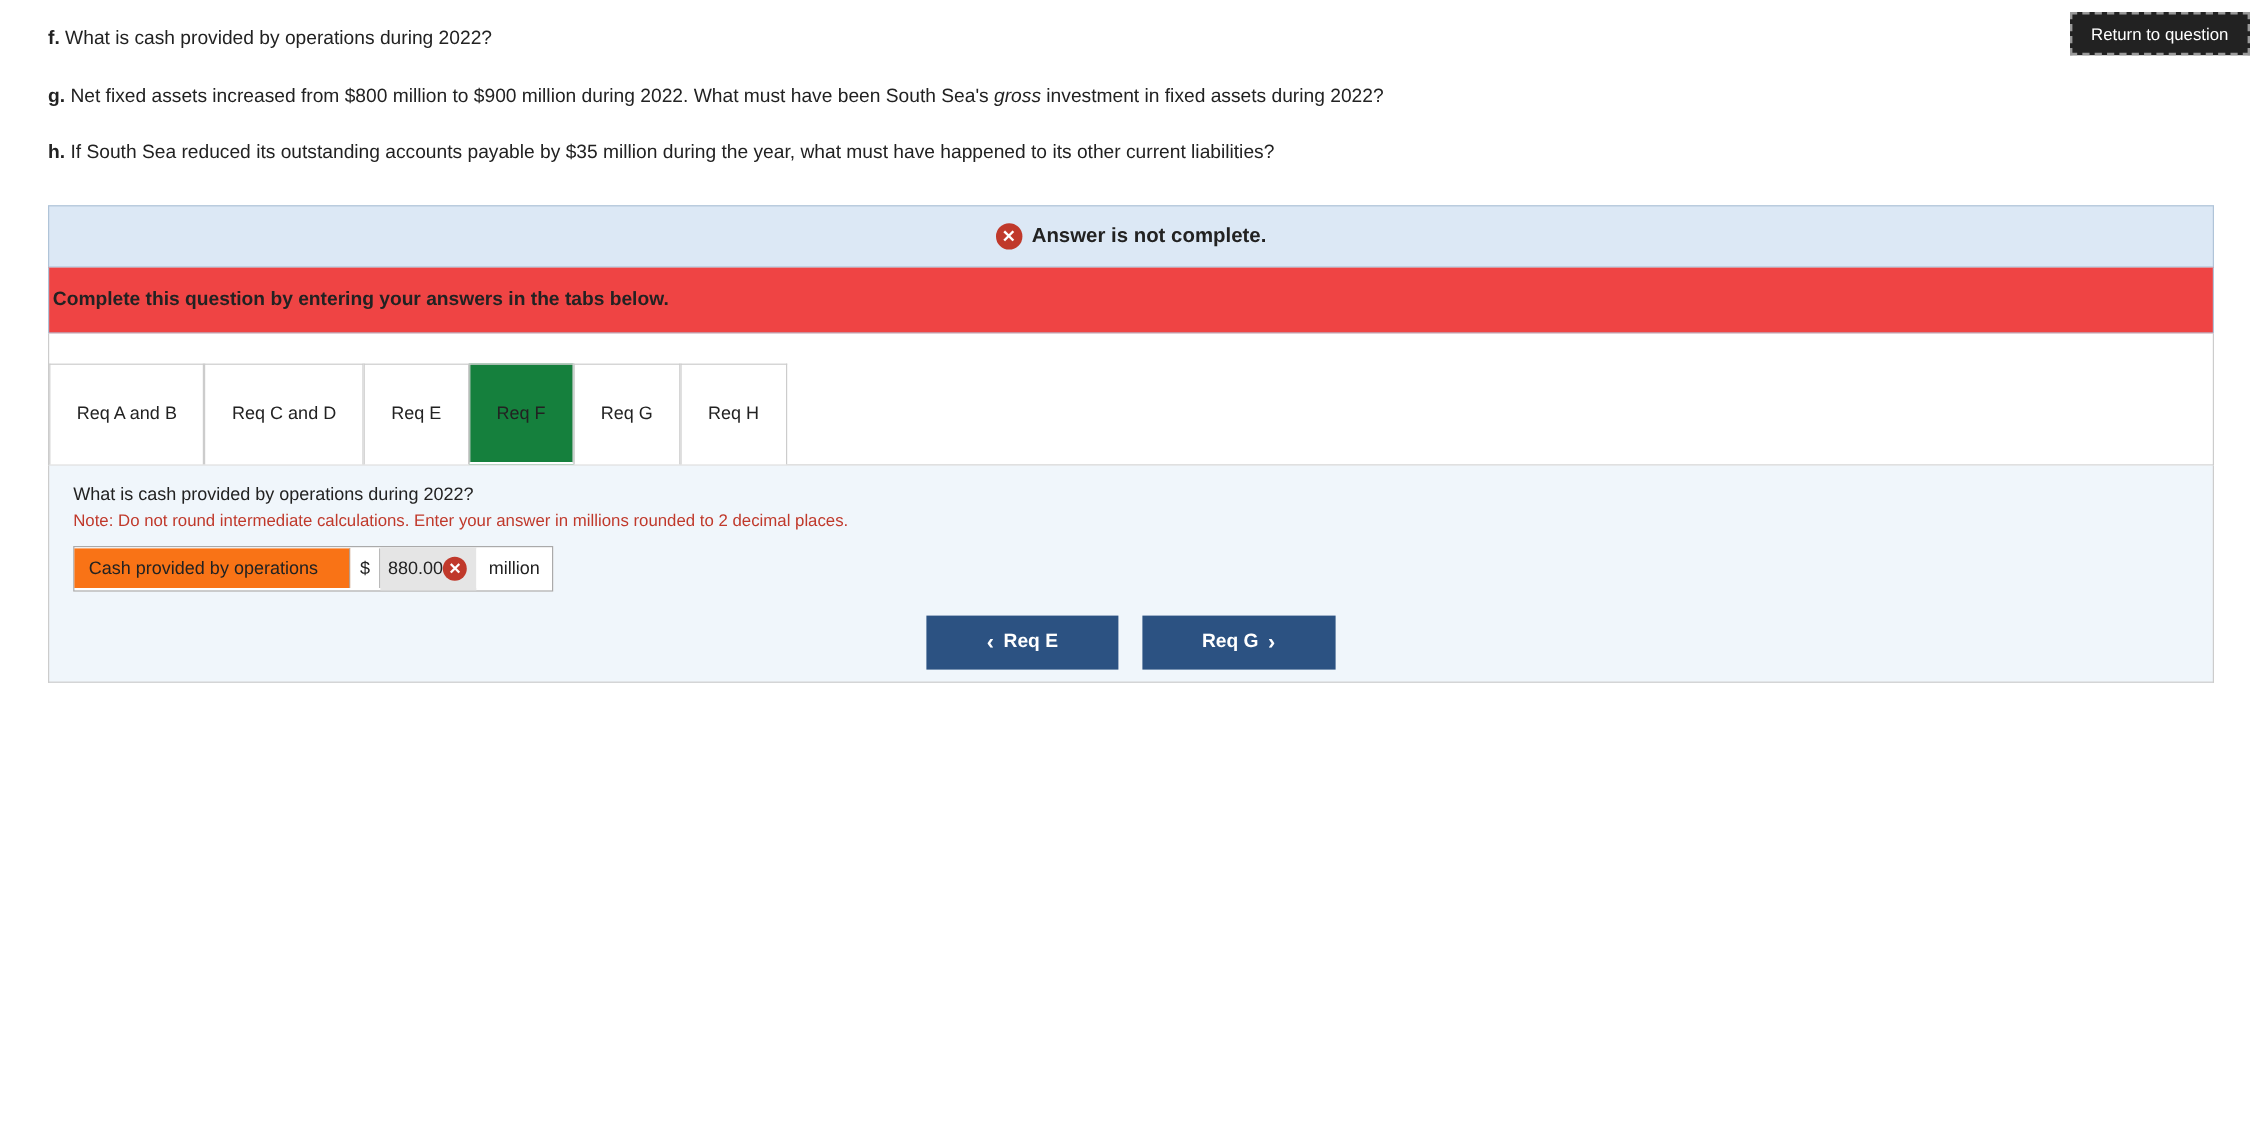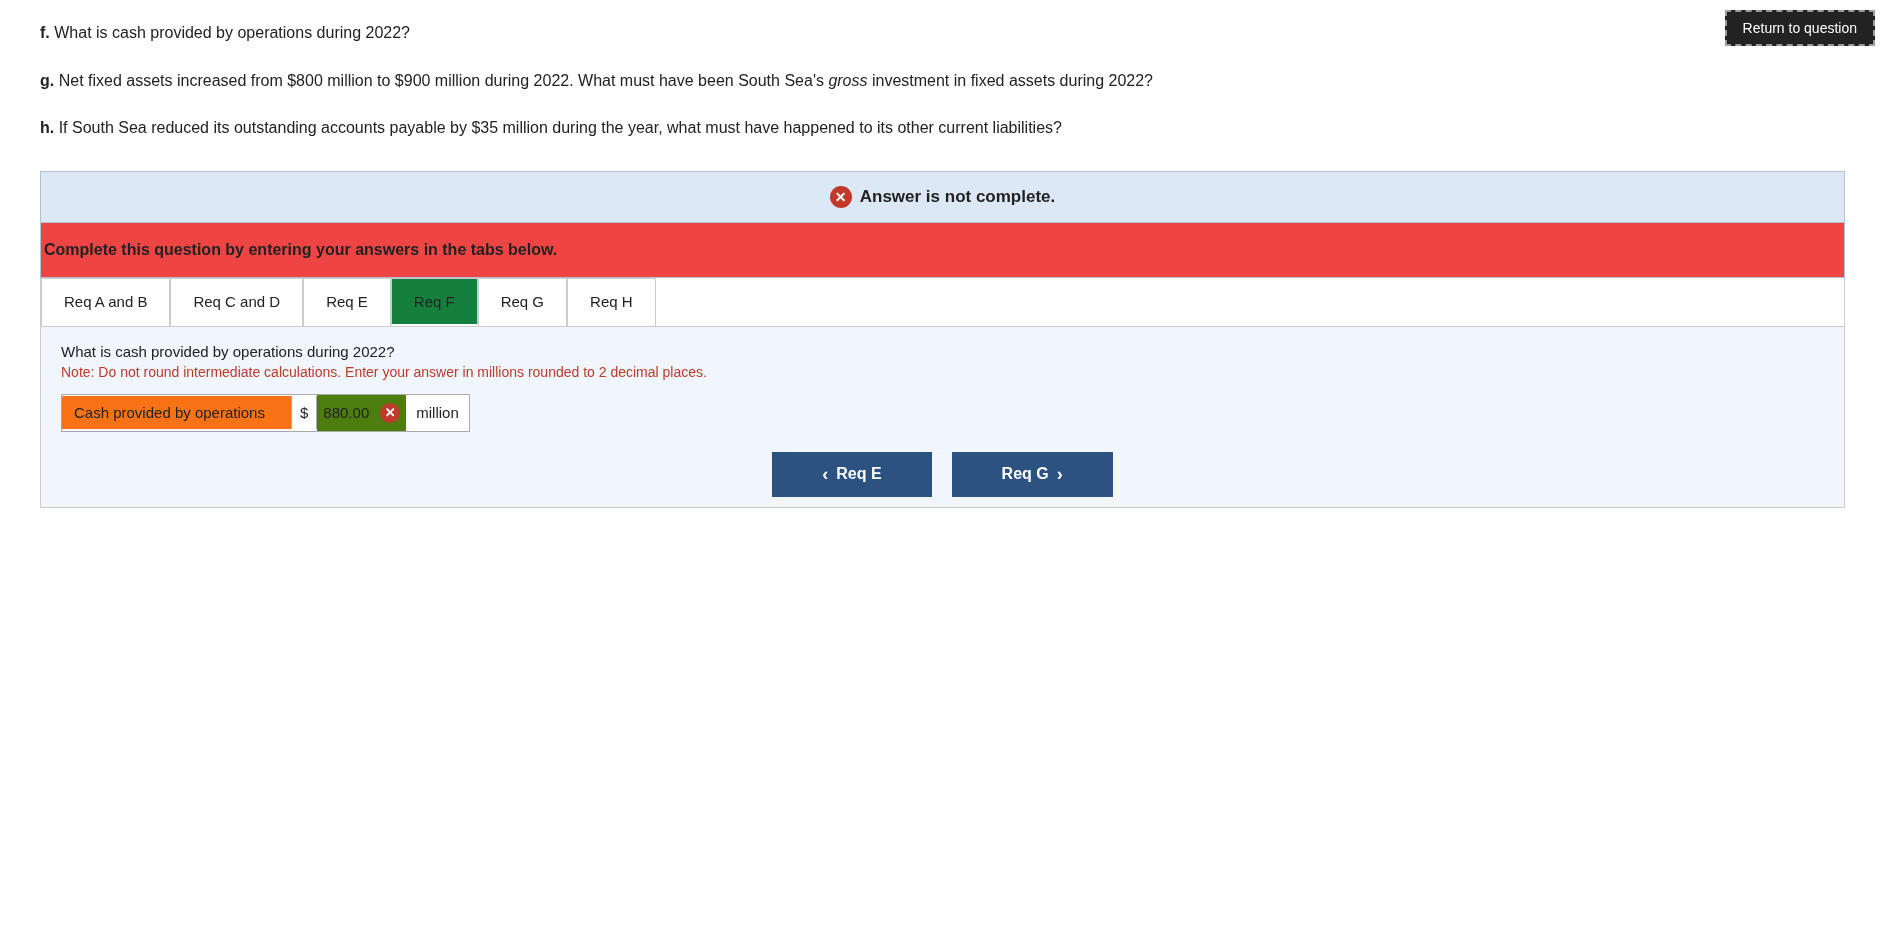--- a/index.html
+++ b/index.html
@@ -74,26 +74,27 @@
 
     .tabs-container {
       display: flex;
       border: 1px solid #ccc;
       border-top: none;
       background: #fff;
     }
 
     .tab {
       border: 1px solid #ccc;
-      padding: 14px 22px;
+      padding: 32px 22px;
       cursor: pointer;
       font-size: 15px;
       background: #fff;
       white-space: nowrap;
       border-bottom: none;
+      margin-top: 25px;
     }
 
     .tab.active {
       background: #15803d;
       font-weight: normal;
       border-bottom: 2px solid #fff;
     }
 
     .tab-content-area {
       border: 1px solid #ccc;
@@ -135,24 +136,24 @@
       padding: 8px 8px;
       font-size: 15px;
       border-right: 1px solid #aaa;
       background: #fff;
     }
 
     .input-row .value-field {
       padding: 8px 6px;
       font-size: 15px;
       min-width: 80px;
-      background: #4d7c0f;
-      display: flex;
-      align-items: center;
-      gap: 11px;
+      background: #e5e5e5;
+      display: flex;
+      align-items: center;
+      gap: 0;
     }
 
     .error-x {
       display: inline-flex;
       align-items: center;
       justify-content: center;
       width: 20px;
       height: 20px;
       background: #c0392b;
       border-radius: 50%;

